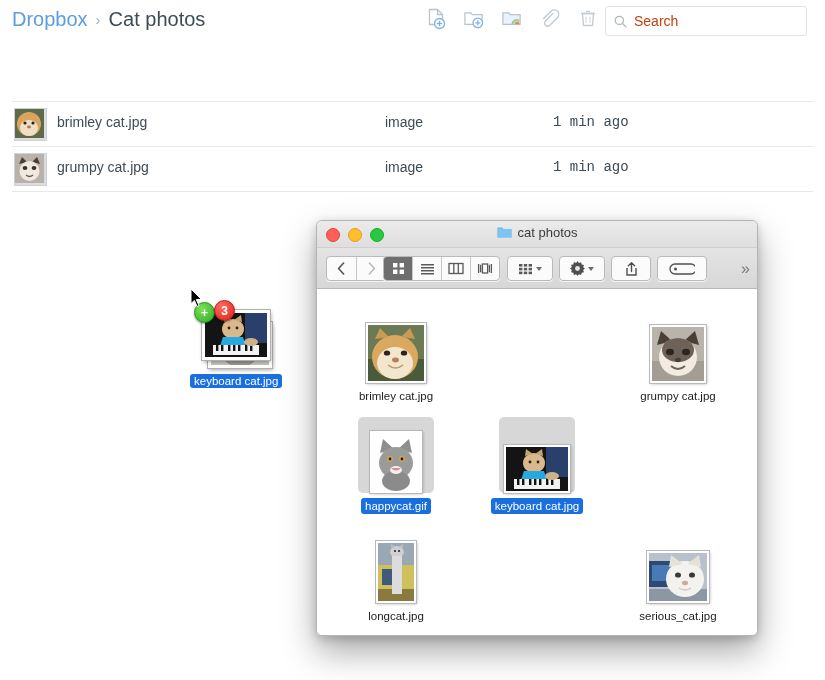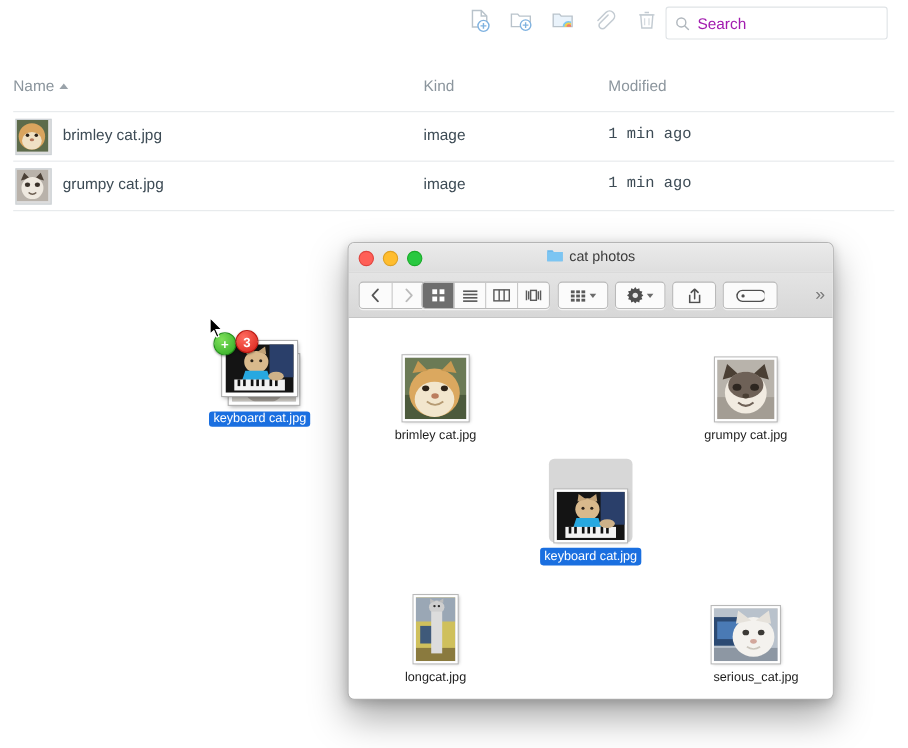--- a/index.html
+++ b/index.html
@@ -19,21 +19,21 @@
   .crumb-current{color:#3d4b55;}
 
   .top-tools{position:absolute;left:425px;top:6px;display:flex;align-items:center;gap:16px;}
   .tool-btn{width:22px;height:26px;display:flex;align-items:center;justify-content:center;cursor:pointer;}
 
   .search-box{
     position:absolute;left:605px;top:6px;width:202px;height:30px;
     border:1px solid #dfe3e6;border-radius:3px;background:#fff;
     display:flex;align-items:center;padding:0 8px;box-sizing:border-box;
   }
-  .search-ph{color:#a21caf;font-size:14px;margin-left:7px;}
+  .search-ph{color:#c2410c;font-size:14px;margin-left:7px;}
 
   .col-head{position:absolute;left:0;top:70px;width:825px;height:31px;font-size:14px;color:#8b959d;}
   .col-head .c{position:absolute;top:0;display:flex;align-items:center;gap:5px;}
   .sort-caret{width:0;height:0;border-left:4px solid transparent;border-right:4px solid transparent;border-bottom:5px solid #9aa3aa;}
   .hr{position:absolute;left:12px;width:801px;height:1px;background:#e6e9eb;}
 
   .row{position:absolute;left:0;width:825px;height:45px;font-size:14px;color:#3d4b55;}
   .row .thumb{position:absolute;left:14px;top:7px;width:31px;height:31px;border:1px solid #ccd2d6;background:#ddd;overflow:hidden;}
   .row .nm{position:absolute;left:57px;top:13px;}
   .row .kd{position:absolute;left:385px;top:13px;}
@@ -94,20 +94,25 @@
   .b-green{left:4px;top:14px;background:radial-gradient(circle at 35% 30%,#7ee05a,#2faa23);border:1px solid #219018;}
   .b-red{left:24px;top:12px;background:radial-gradient(circle at 35% 30%,#ff6b5e,#d9221a);border:1px solid #b81a13;}
   .ghost-label{position:absolute;left:0;top:86px;background:#1a6fe0;color:#fff;font-size:11.5px;padding:1px 4px;border-radius:3px;white-space:nowrap;}
   .cursor{position:absolute;left:0;top:0;}
 </style>
 </head>
 <body>
 
 <div id="dropbox-page">
 
+  <div class="breadcrumb">
+    <span class="crumb-root">Dropbox</span>
+    <span class="crumb-sep">›</span>
+    <span class="crumb-current">Cat photos</span>
+  </div>
 
   <div class="top-tools">
     <div class="tool-btn">
       <svg width="21" height="22" viewBox="0 0 21 22">
         <path d="M3.5 1.5h8l5 5v10h-13z" fill="none" stroke="#b9c3cb" stroke-width="1.3"></path>
         <path d="M11.5 1.5v5h5" fill="none" stroke="#b9c3cb" stroke-width="1.3"></path>
         <circle cx="13.5" cy="15.5" r="5" fill="#fff" stroke="#7fb2e0" stroke-width="1.3"></circle>
         <path d="M13.5 12.8v5.4M10.8 15.5h5.4" stroke="#7fb2e0" stroke-width="1.3"></path>
       </svg>
     </div>
@@ -143,28 +148,20 @@
   </div>
 
   <div class="search-box">
     <svg width="13" height="13" viewBox="0 0 14 14">
       <circle cx="5.8" cy="5.8" r="4.4" fill="none" stroke="#b0b7bd" stroke-width="1.4"></circle>
       <path d="M9.2 9.2l3.6 3.6" stroke="#b0b7bd" stroke-width="1.4" stroke-linecap="round"></path>
     </svg>
     <span class="search-ph">Search</span>
   </div>
 
-  <div class="col-head">
-    <div class="c" style="left:12px;">
-      <span>Name</span>
-      <span class="sort-caret"></span>
-    </div>
-    <div class="c" style="left:385px;">Kind</div>
-    <div class="c" style="left:553px;">Modified</div>
-  </div>
   <div class="hr" style="top:101px;"></div>
 
   <div class="row" style="top:101px;">
     <div class="thumb">
       <svg width="29" height="29" viewBox="0 0 29 29">
         <rect width="29" height="29" fill="#5d6b4a"></rect>
         <ellipse cx="14" cy="15" rx="12" ry="12" fill="#d9a45e"></ellipse>
         <ellipse cx="14" cy="19" rx="9" ry="8" fill="#efe0c4"></ellipse>
         <circle cx="10" cy="14" r="1.6" fill="#2b2119"></circle>
           <circle cx="18" cy="14" r="1.6" fill="#2b2119"></circle>
@@ -337,20 +334,39 @@
             <ellipse cx="18" cy="25" rx="4" ry="3.2" fill="#2d2620"></ellipse>
             <ellipse cx="34" cy="25" rx="4" ry="3.2" fill="#2d2620"></ellipse>
             <ellipse cx="26" cy="33" rx="3" ry="2.2" fill="#4a3f34"></ellipse>
             <path d="M19 39q7 6 14 0" stroke="#6e6157" stroke-width="1.8" fill="none"></path>
           </svg>
         </div>
       </div>
       <div class="lbl">grumpy cat.jpg</div>
     </div>
 
+    <div class="ficon" style="left:27px;top:128px;">
+      <div class="icon-box sel">
+        <div class="icon-pic" style="width:48px;height:58px;background:#fff;">
+          <svg width="48" height="58" viewBox="0 0 48 58">
+            <rect width="48" height="58" fill="#ffffff"></rect>
+            <path d="M8 20l3-14 11 10zM40 20l-3-14-11 10z" fill="#8f8f8f"></path>
+            <ellipse cx="24" cy="30" rx="17" ry="16" fill="#9a9a9a"></ellipse>
+            <ellipse cx="24" cy="48" rx="14" ry="10" fill="#8b8b8b"></ellipse>
+            <ellipse cx="18" cy="26" rx="3.2" ry="3" fill="#caa64c"></ellipse>
+            <ellipse cx="30" cy="26" rx="3.2" ry="3" fill="#caa64c"></ellipse>
+            <circle cx="18" cy="26" r="1.4" fill="#231c12"></circle>
+              <circle cx="30" cy="26" r="1.4" fill="#231c12"></circle>
+            <ellipse cx="24" cy="37" rx="6" ry="4" fill="#f0f0f0"></ellipse>
+            <path d="M19 35q5 5 10 0" fill="#d98c8c"></path>
+          </svg>
+        </div>
+      </div>
+      <div class="lbl sel">happycat.gif</div>
+    </div>
 
     <div class="ficon" style="left:168px;top:128px;">
       <div class="icon-box sel">
         <div class="icon-pic" style="width:62px;height:44px;">
           <svg width="62" height="44" viewBox="0 0 62 44">
             <rect width="62" height="44" fill="#141414"></rect>
             <rect x="40" y="0" width="22" height="30" fill="#2a3f6a"></rect>
             <ellipse cx="28" cy="16" rx="11" ry="10" fill="#d9b98c"></ellipse>
             <path d="M19 9l1-7 7 5zM37 9l-1-7-7 5z" fill="#c2a277"></path>
             <circle cx="24" cy="15" r="1.4" fill="#2a2118"></circle>
@@ -387,21 +403,21 @@
             <rect x="14" y="13" width="10" height="38" fill="#dcdcdc"></rect>
             <circle cx="17" cy="8" r="1.1" fill="#2a2a2a"></circle>
               <circle cx="21" cy="8" r="1.1" fill="#2a2a2a"></circle>
           </svg>
         </div>
       </div>
       <div class="lbl">longcat.jpg</div>
     </div>
 
 
-    <div class="ficon" style="left:309px;top:238px;text-align:right;">
+    <div class="ficon" style="left:309px;top:238px;">
       <div class="icon-box">
         <div class="icon-pic" style="width:58px;height:48px;">
           <svg width="58" height="48" viewBox="0 0 58 48">
             <rect width="58" height="48" fill="#b9c2cc"></rect>
             <rect x="0" y="8" width="26" height="26" fill="#2c4a73"></rect>
             <rect x="3" y="12" width="20" height="16" fill="#4a7ab5"></rect>
             <rect x="0" y="36" width="58" height="12" fill="#8d97a3"></rect>
             <ellipse cx="36" cy="26" rx="19" ry="18" fill="#f4f2ee"></ellipse>
             <path d="M20 14l2-12 12 9zM52 14l-2-12-12 9z" fill="#e6e2db"></path>
             <ellipse cx="29" cy="22" rx="3" ry="2.6" fill="#3c3a36"></ellipse>

